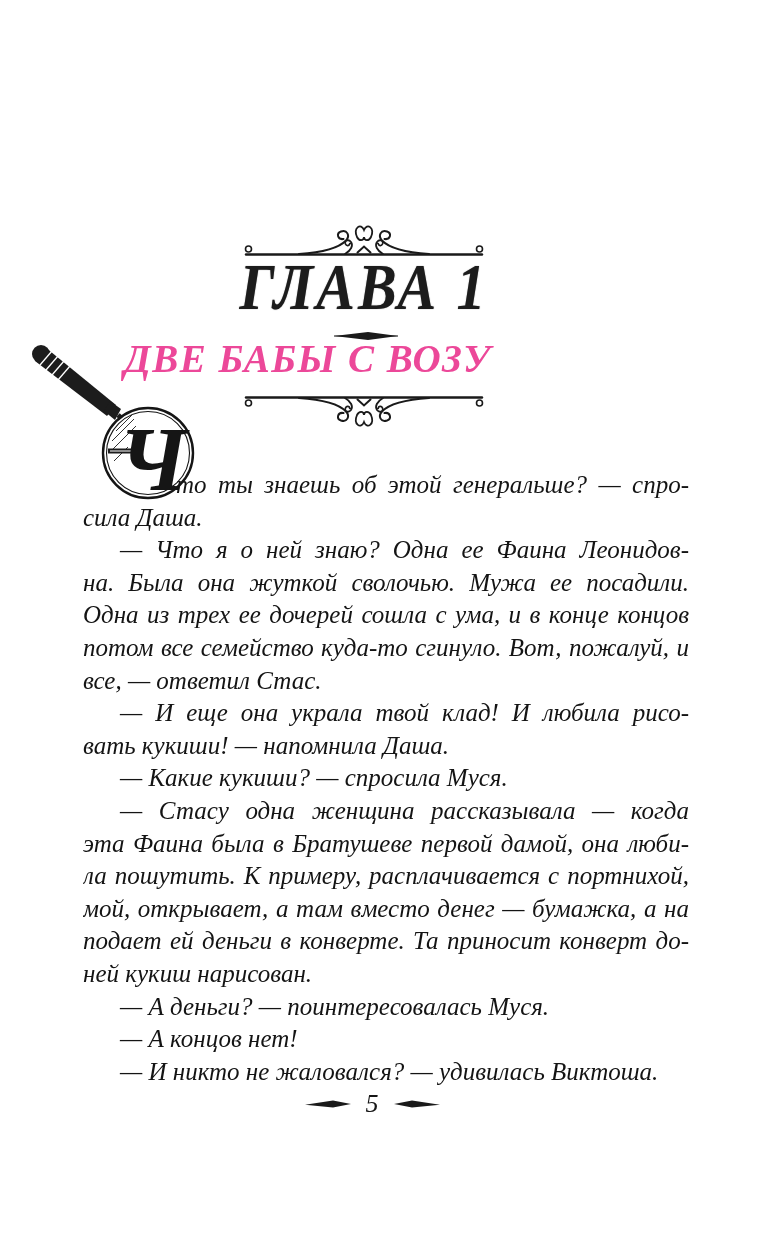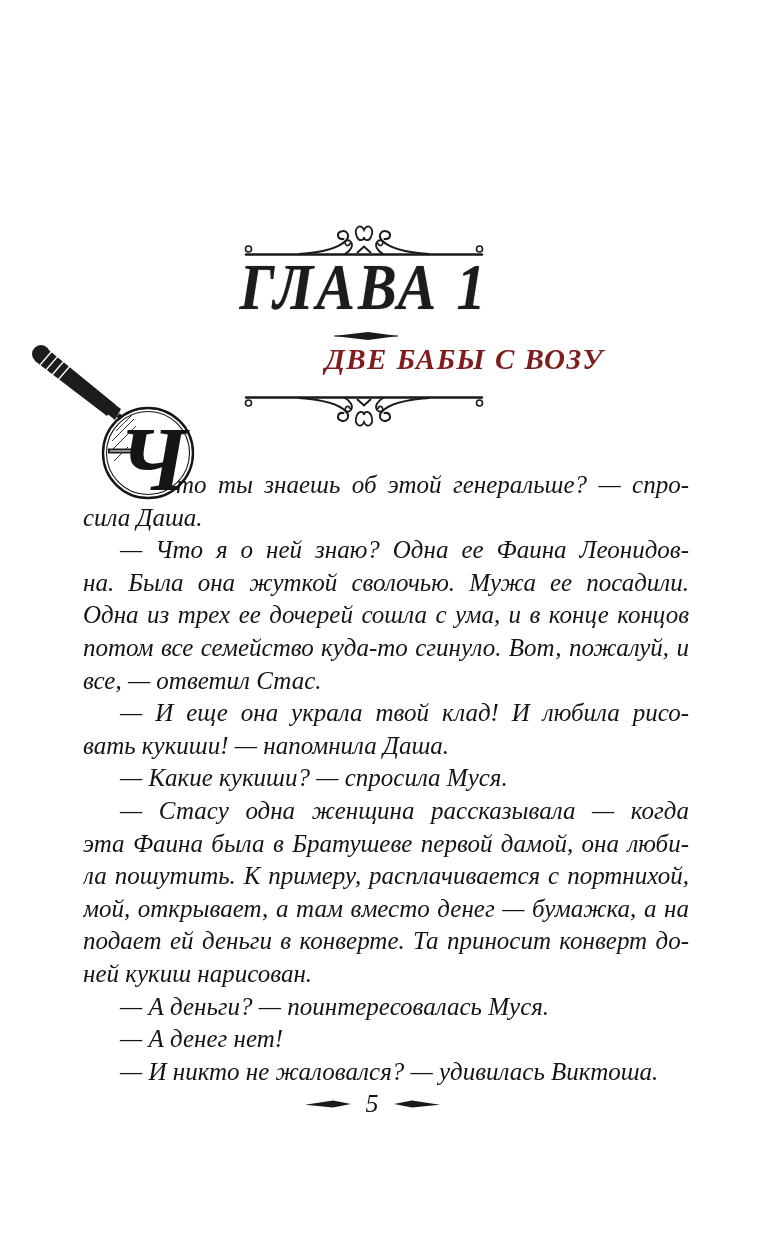--- a/index.html
+++ b/index.html
@@ -20,22 +20,22 @@
     position:absolute;left:124px;top:253px;width:480px;
     text-align:center;font-size:58px;font-weight:bold;
     letter-spacing:3px;line-height:1.1;
     transform:scaleY(1.12);transform-origin:50% 20%;
     color:#1c1c1c;
     text-shadow:0 0 1px rgba(30,30,30,.55);
   }
   .chapter-divider{position:absolute;left:334px;top:331px;width:64px;height:10px;}
   .chapter-subtitle{
     position:absolute;left:124px;top:340px;width:480px;
-    text-align:right;font-size:29px;font-weight:bold;
-    letter-spacing:1.5px;line-height:38px;color:#7f1d1d;
+    text-align:left;font-size:39px;font-weight:bold;
+    letter-spacing:1.5px;line-height:38px;color:#ec4899;
   }
 
   
   .magnifier{position:absolute;left:26px;top:343px;width:170px;height:158px;}
 
   
   .body-text{
     position:absolute;left:83px;top:469px;width:606px;
     font-size:25px;line-height:32.6px;color:#141414;
   }
@@ -142,21 +142,21 @@
         <div class="line jl">эта Фаина была в Братушеве первой дамой, она люби-</div>
         <div class="line jl">ла пошутить. К примеру, расплачивается с портнихой,</div>
         <div class="line jl">мой, открывает, а там вместо денег — бумажка, а на</div>
         <div class="line jl">подает ей деньги в конверте. Та приносит конверт до-</div>
         <div class="line ll">ней кукиш нарисован.</div>
       </div>
       <div>
         <div class="line ll ind">— А деньги? — поинтересовалась Муся.</div>
       </div>
       <div>
-        <div class="line ll ind">— А денег нет!</div>
+        <div class="line ll ind">— А концов нет!</div>
       </div>
       <div>
         <div class="line ll ind">— И никто не жаловался? — удивилась Виктоша.</div>
       </div>
     </div>
 
   <div class="pageno-row">
     <svg class="pn-orn" viewBox="0 0 46 10">
       <polygon points="0,5.8 28,1.6 46,5 28,8.4" fill="currentColor"></polygon>
     </svg>

